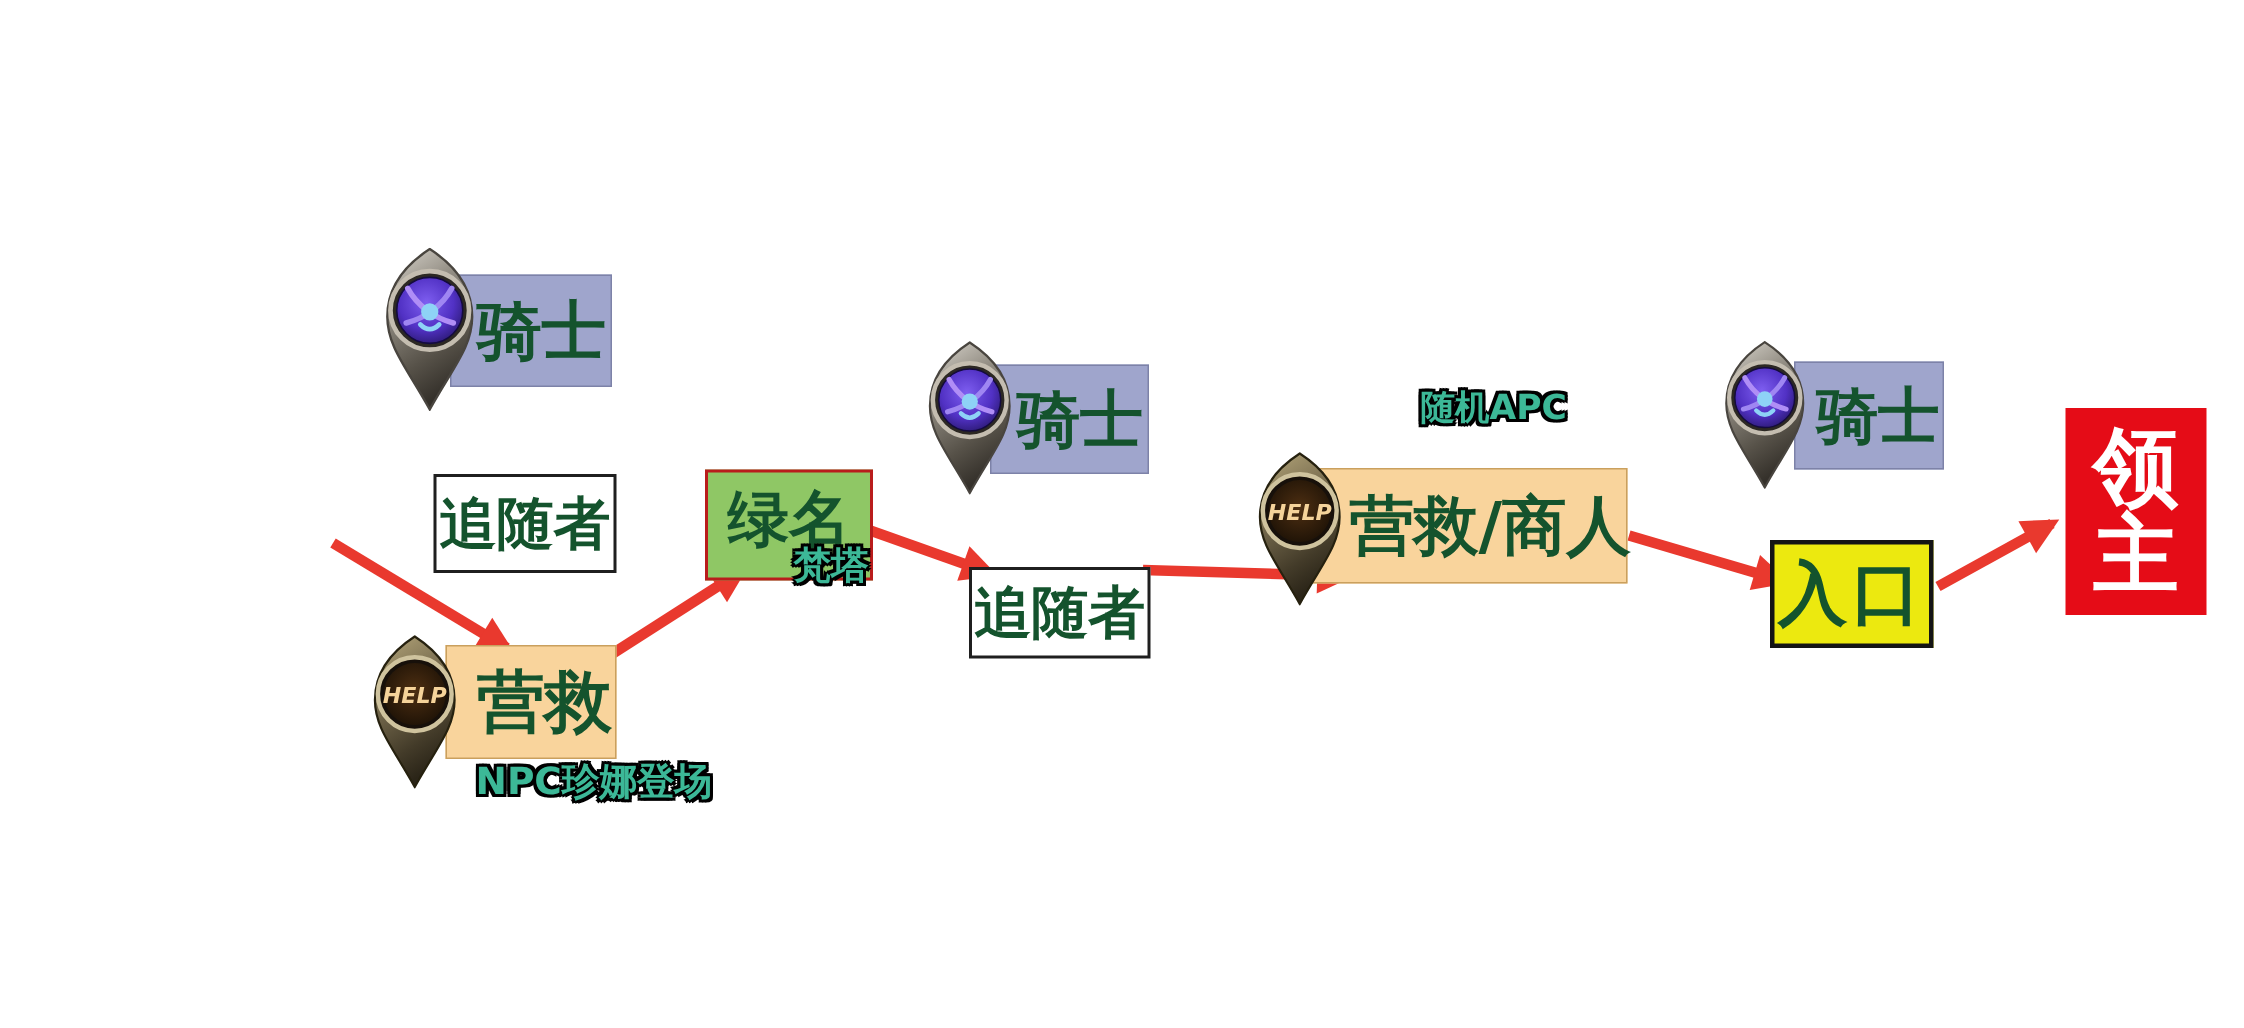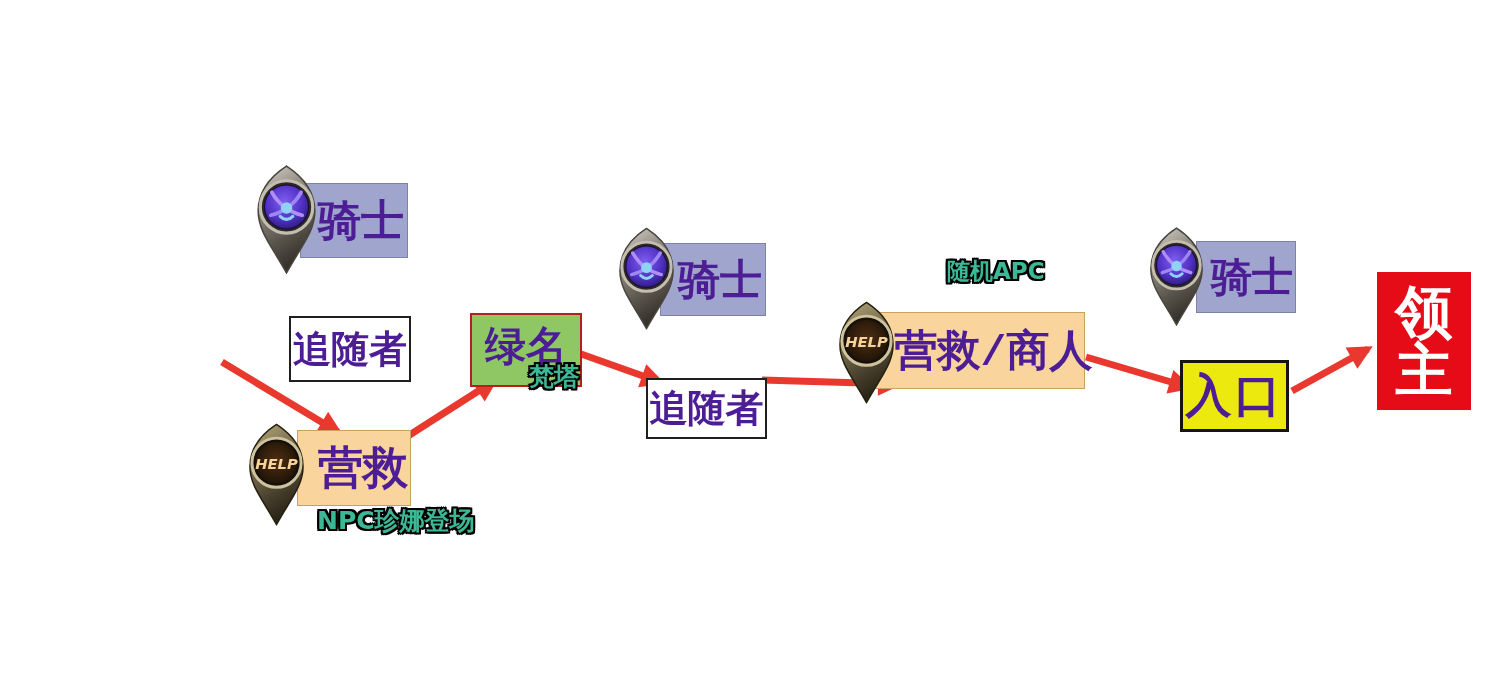--- a/index.html
+++ b/index.html
@@ -5,24 +5,24 @@
   :root{
     --arrow:#e9392e; --knight-box:#9fa5cc; --rescue-box:#f9d49c; --green-box:#8fc765;
     --entrance-box:#ece90f; --lord-box:#e50c17; --caption-green:#3cb897;
   }
   html,body{margin:0;padding:0;background:#fff;}
   .canvas{
     position:relative;width:1496px;height:685px;background:#fff;overflow:hidden;
     font-family:"DejaVu Sans","Liberation Sans",sans-serif;
   }
   .node{position:absolute;display:flex;align-items:center;justify-content:center;box-sizing:border-box;}
-  .label{font-weight:900;color:#4c1d95;white-space:nowrap;}
+  .label{font-weight:900;color:#14532d;white-space:nowrap;}
   .box-white{background:#fff;border:2px solid #1f1f1f;}
   .box-knight{background:var(--knight-box);border:1px solid #7d82a8;}
-  .box-rescue{background:var(--rescue-box);border:1px solid #caa05e;font-family:Liberation Mono, monospace;}
+  .box-rescue{background:var(--rescue-box);border:1px solid #caa05e;}
   .box-green{background:var(--green-box);border:2px solid #b91c1c;}
   .box-entrance{background:var(--entrance-box);border:3px solid #141414;}
   .box-lord{background:var(--lord-box);flex-direction:column;}
   .caption{
     position:absolute;color:var(--caption-green);font-weight:900;white-space:nowrap;
     text-shadow:-2px -2px 0 #000,2px -2px 0 #000,-2px 2px 0 #000,2px 2px 0 #000,
                 -2px 0 0 #000,2px 0 0 #000,0 -2px 0 #000,0 2px 0 #000;
   }
   .pin{position:absolute;pointer-events:none;}
   .arrows{position:absolute;left:0;top:0;width:1496px;height:685px;pointer-events:none;}

